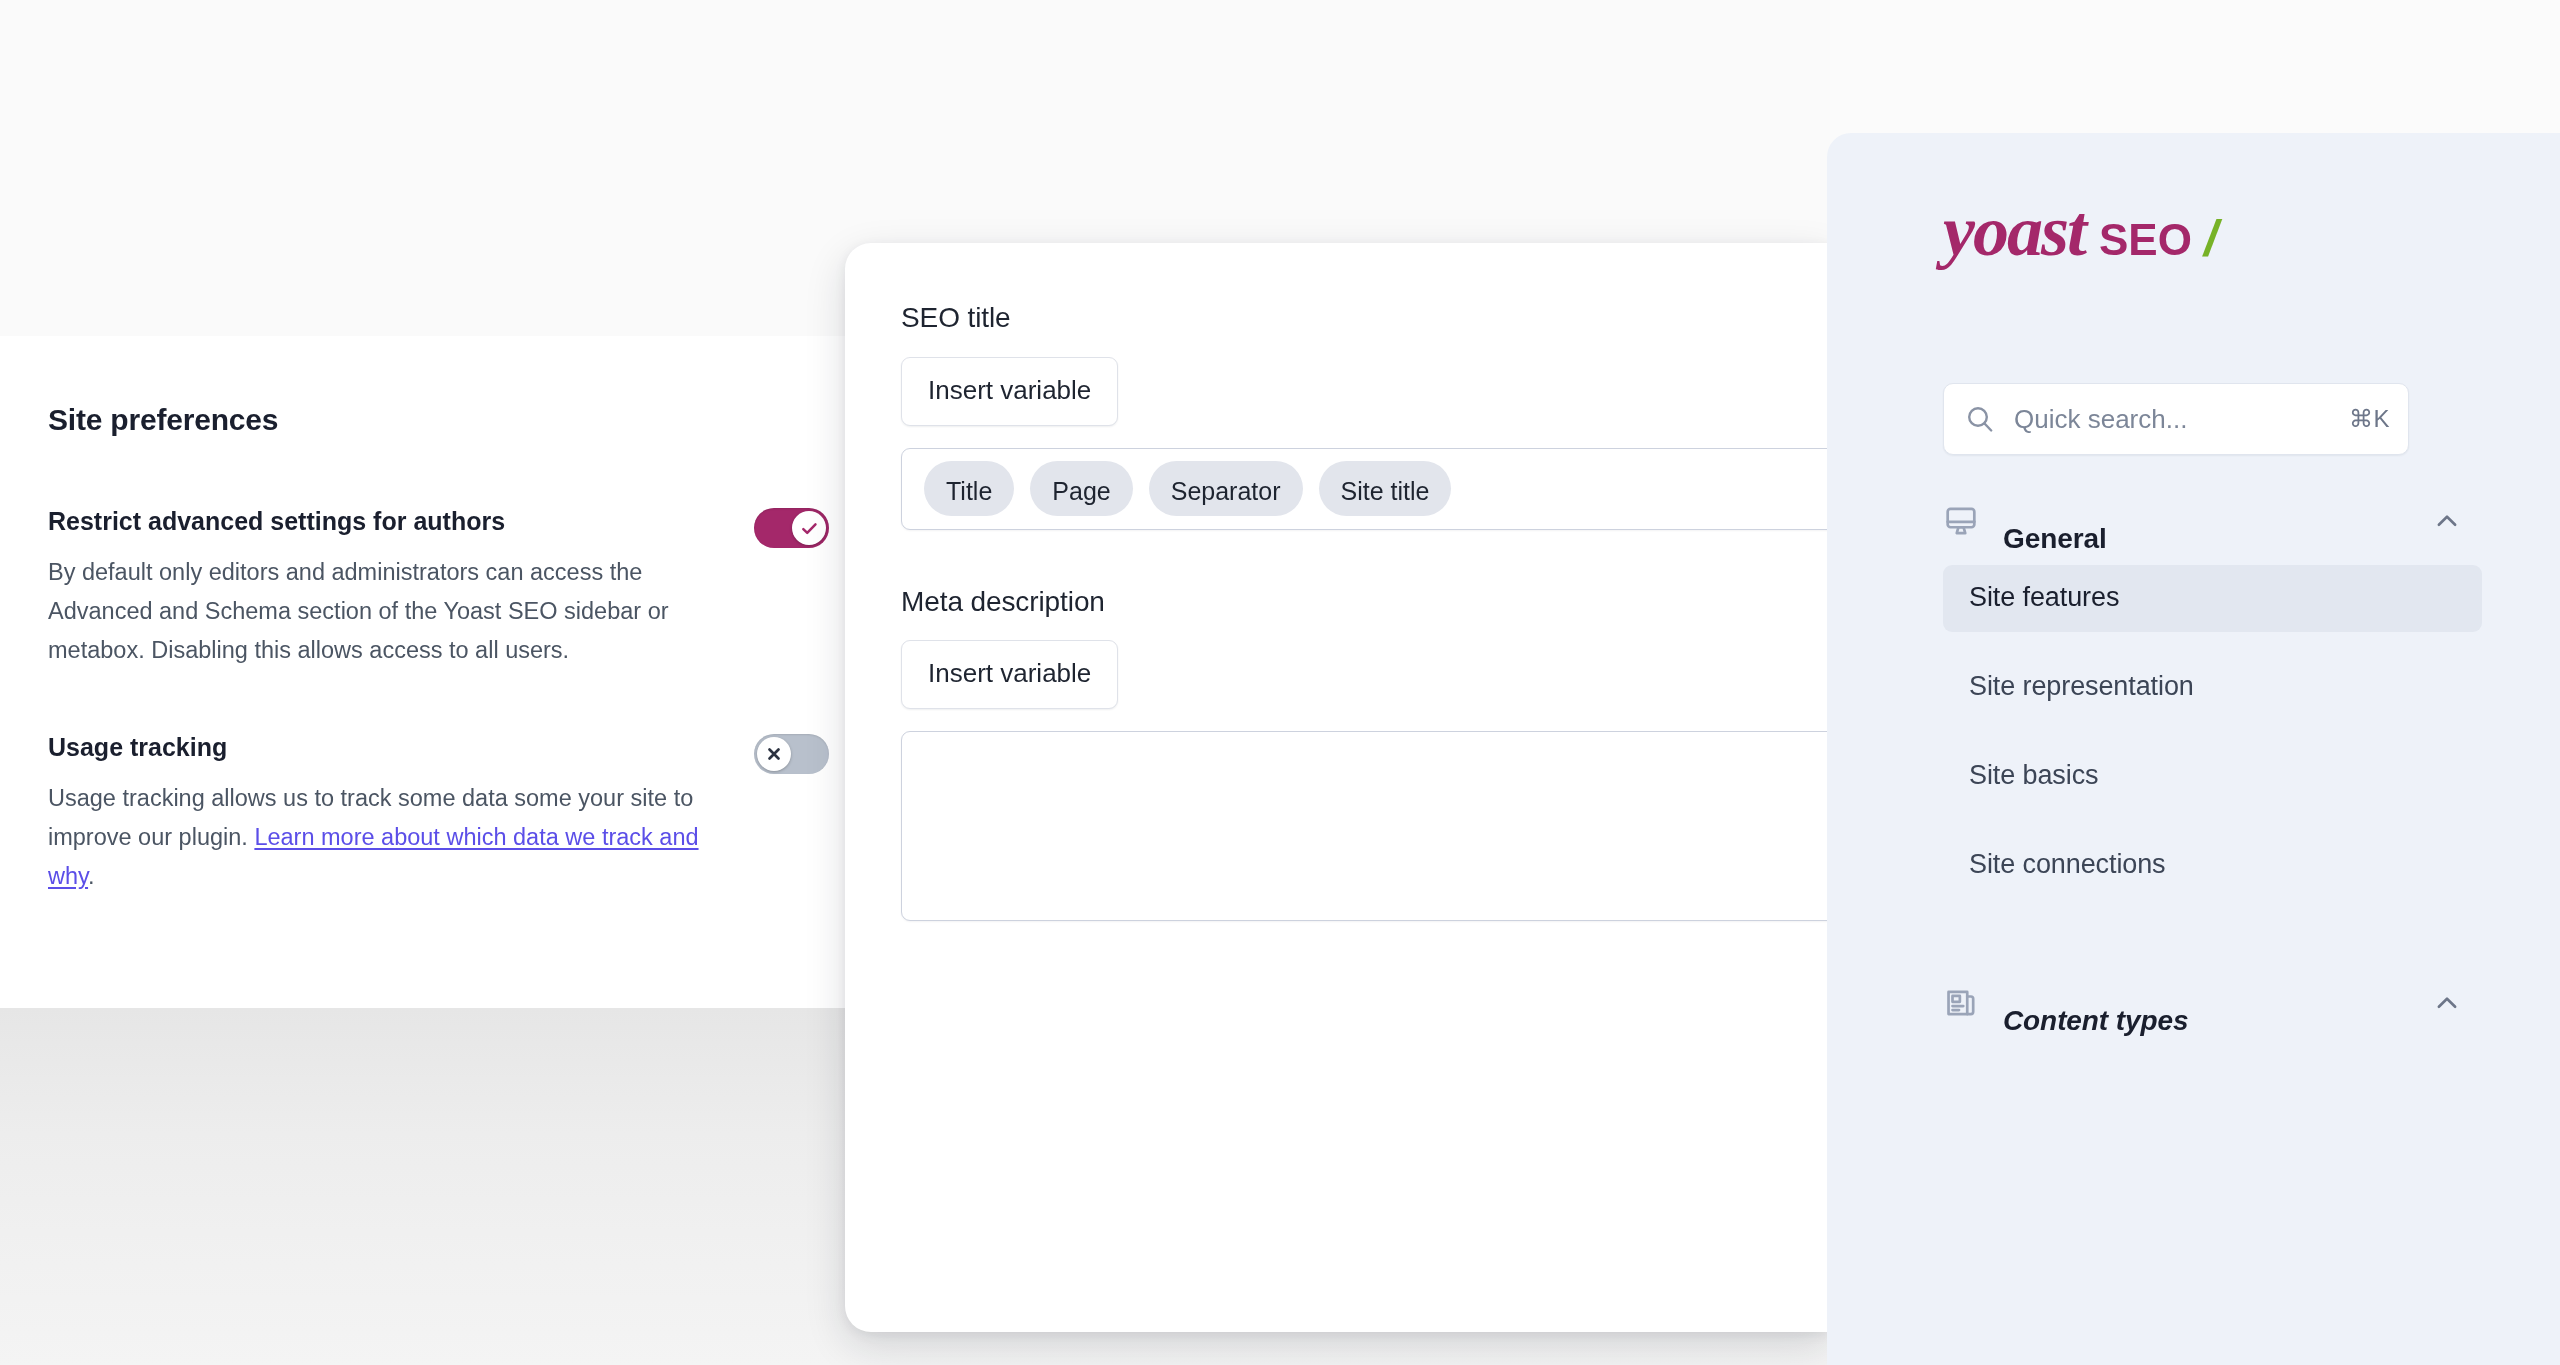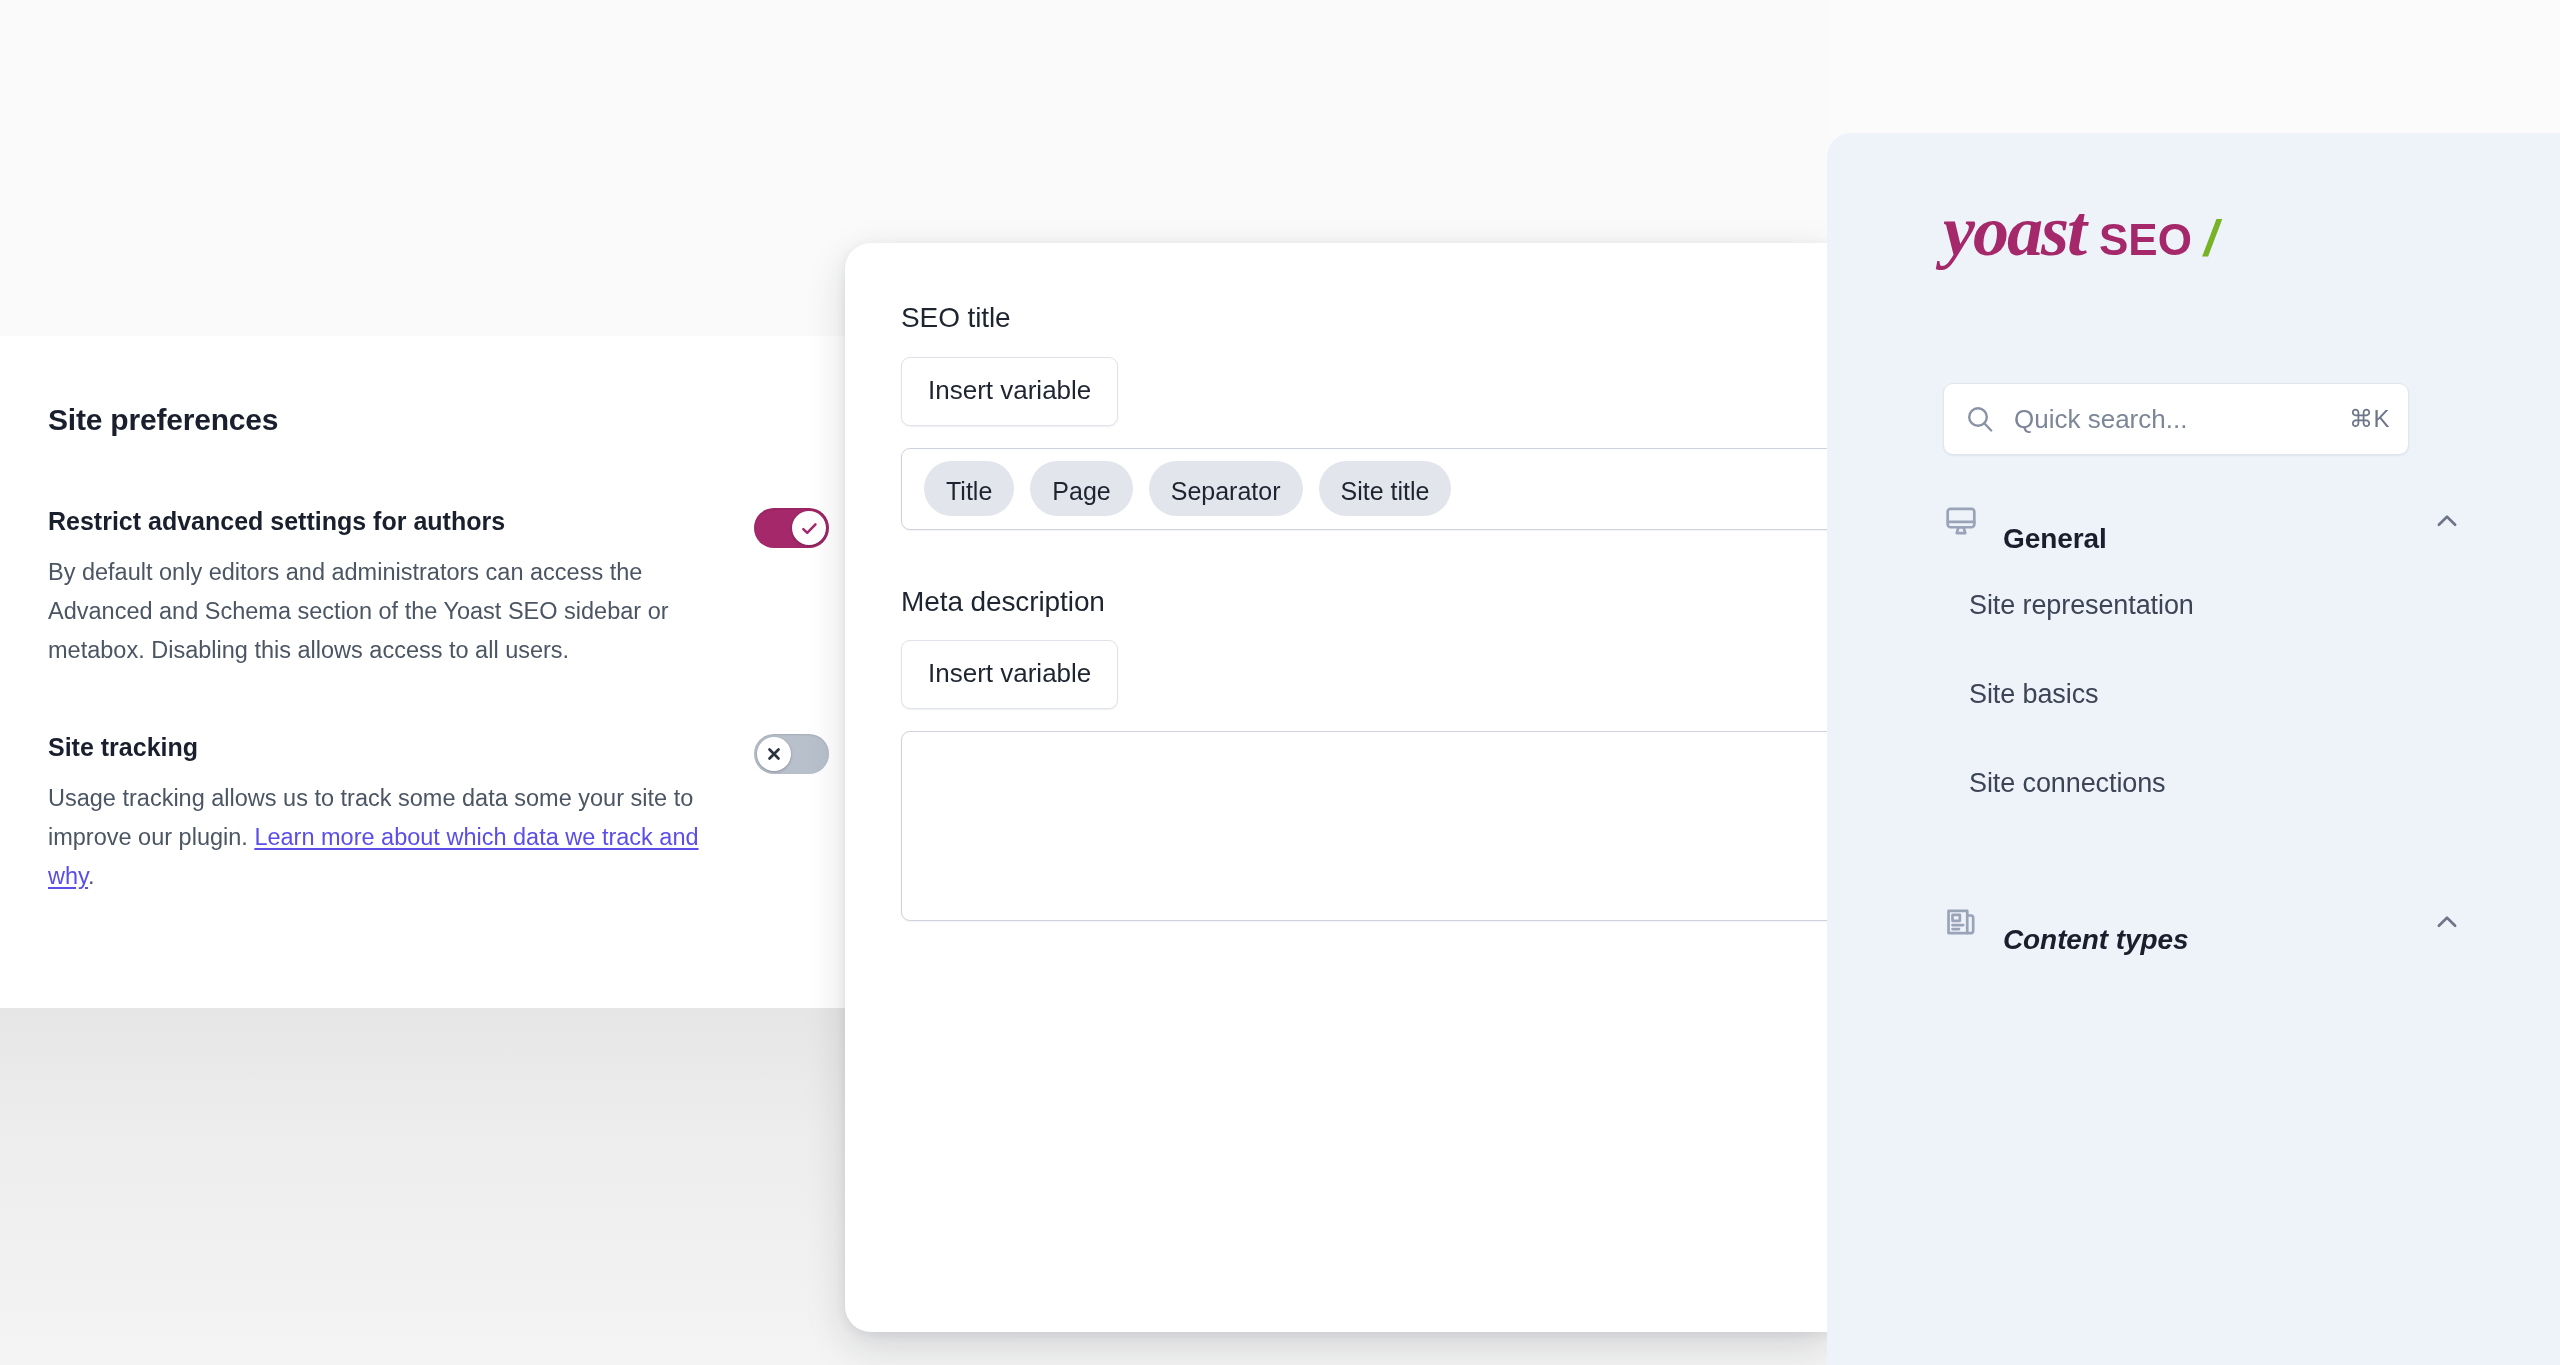--- a/index.html
+++ b/index.html
@@ -324,21 +324,21 @@
         <div class="toggle on">
           <span class="knob">
             <svg width="19" height="19" viewBox="0 0 20 20">
               <path d="M3.5 10.6 L7.6 14.6 L16.3 5.6" fill="none" stroke="#a4286a" stroke-width="2.6" stroke-linecap="round" stroke-linejoin="round"></path>
             </svg>
           </span>
         </div>
       </div>
 
       <div class="pref-row second">
-        <div class="pref-label">Site tracking</div>
+        <div class="pref-label">Usage tracking</div>
         <p class="pref-desc"><span>Usage tracking allows us to track some data some your site to improve our plugin. </span><a href="#">Learn more about which data we track and why</a><span>.</span></p>
 
         <div class="toggle off">
           <span class="knob">
             <svg width="18" height="18" viewBox="0 0 20 20">
               <path d="M5 5 L15 15 M15 5 L5 15" fill="none" stroke="#2b3240" stroke-width="3" stroke-linecap="round"></path>
             </svg>
           </span>
         </div>
       </div>
@@ -404,20 +404,21 @@
         </span>
         <span class="nav-group-label">General</span>
         <span class="chev">
           <svg width="30" height="30" viewBox="0 0 24 24" fill="none" stroke="#6d7689" stroke-width="2.1" stroke-linecap="round" stroke-linejoin="round">
             <path d="M5.5 15 L12 8.6 L18.5 15"></path>
           </svg>
         </span>
       </div>
 
       <div class="nav-sub">
+        <a class="nav-item active">Site features</a>
         <a class="nav-item sp">Site representation</a>
         <a class="nav-item sp">Site basics</a>
         <a class="nav-item sp">Site connections</a>
       </div>
 
       <div class="nav-group-head ct">
         <span class="nav-group-icon">
           <svg width="34" height="34" viewBox="0 0 24 24" fill="none" stroke="#9aa4b8" stroke-width="1.9" stroke-linecap="round" stroke-linejoin="round">
             <path d="M3.2 4.2 H16.4 V19.8 H3.2 Z"></path>
             <path d="M16.4 7.4 H19 C20 7.4 20.6 8 20.6 9 V18.2 C20.6 19.1 20 19.8 19 19.8 H16.4"></path>

